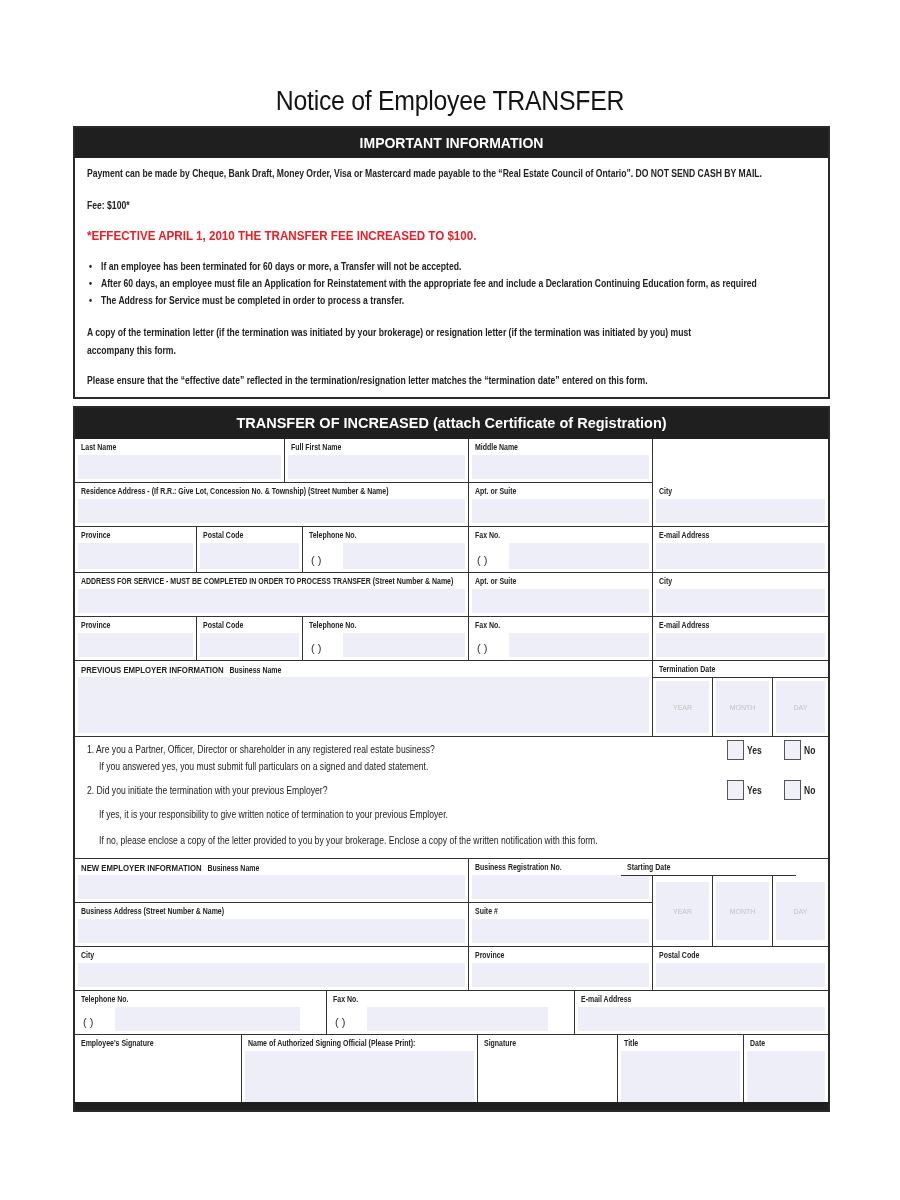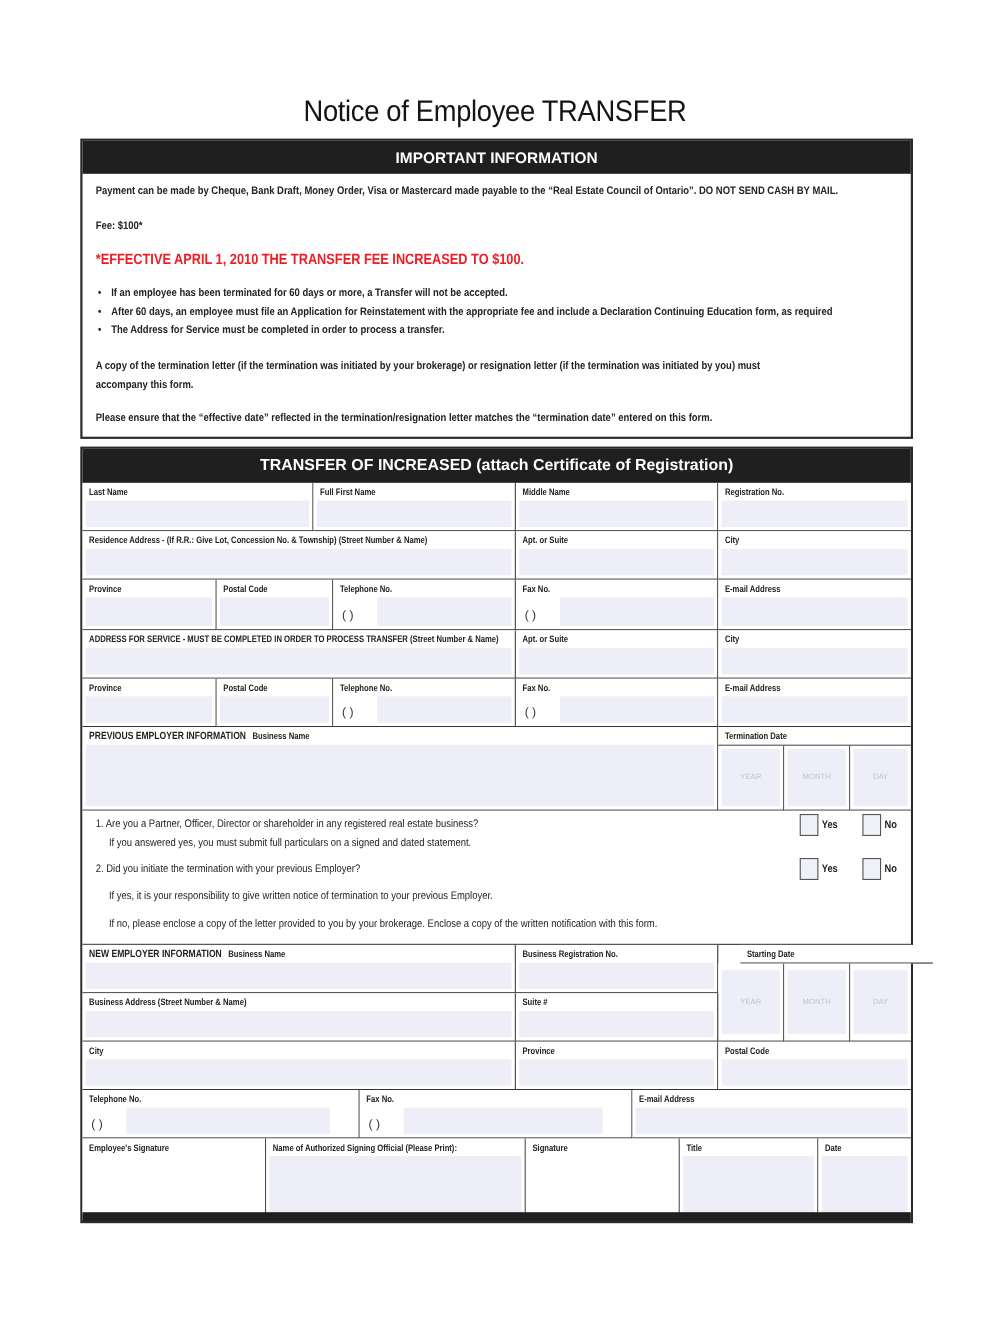--- a/index.html
+++ b/index.html
@@ -62,24 +62,20 @@
     <input class="field input" style="">
   </div>
   <div class="cell" style="left:210px; top:31px; width:184px; height:44px;">
     <span class="lbl">Full First Name</span>
     <input class="field input" style="">
   </div>
   <div class="cell" style="left:394px; top:31px; width:184px; height:44px;">
     <span class="lbl">Middle Name</span>
     <input class="field input" style="">
   </div>
-  <div class="cell noright" style="left:578px; top:31px; width:175px; height:44px;">
-    <span class="lbl">Registration No.</span>
-    <input class="field input" style="">
-  </div>
 
   <div class="cell" style="left:0; top:75px; width:394px; height:44px;">
     <span class="lbl">Residence Address - (If R.R.: Give Lot, Concession No. &amp; Township) (Street Number &amp; Name)</span>
     <input class="field input" style="">
   </div>
   <div class="cell" style="left:394px; top:75px; width:184px; height:44px;">
     <span class="lbl">Apt. or Suite</span>
     <input class="field input" style="">
   </div>
   <div class="cell noright" style="left:578px; top:75px; width:175px; height:44px;">
@@ -187,21 +183,21 @@
   </div>
 
   <div class="cell" style="left:0; top:451px; width:394px; height:44px;">
     <span class="lbl"><span class="big">NEW EMPLOYER INFORMATION</span>&nbsp;&nbsp;&nbsp;<span>Business Name</span></span>
     <input class="field input" style="">
   </div>
   <div class="cell" style="left:394px; top:451px; width:184px; height:44px;">
     <span class="lbl">Business Registration No.</span>
     <input class="field input" style="">
   </div>
-  <div class="cell noright" style="left:598px; top:451px; width:175px; height:17px;">
+  <div class="cell noright" style="left:546px; top:451px; width:175px; height:17px;">
     <span class="lbl">Starting Date</span>
   </div>
   <div class="cell" style="left:578px; top:468px; width:60px; height:71px;">
     <div class="field" style="top:6px; bottom:6px;">
         <span class="date-ph">YEAR</span>
       </div>
   </div>
   <div class="cell" style="left:638px; top:468px; width:60px; height:71px;">
     <div class="field" style="top:6px; bottom:6px;">
         <span class="date-ph">MONTH</span>

